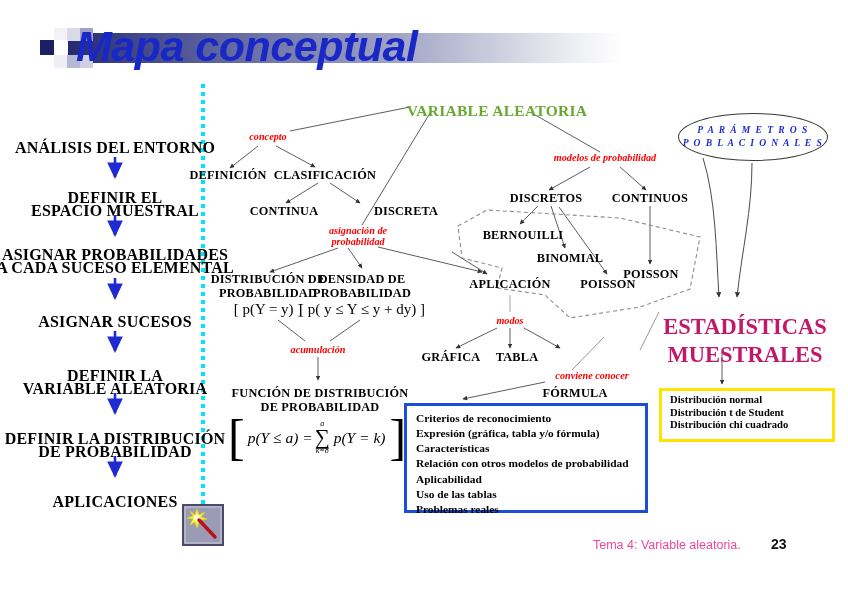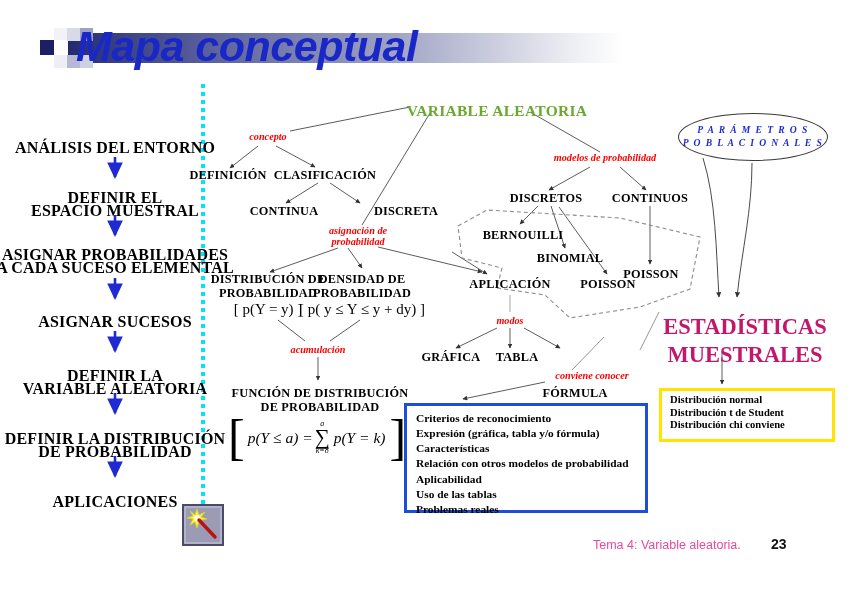--- a/index.html
+++ b/index.html
@@ -413,21 +413,21 @@
     <div class="line">Características</div>
     <div class="line">Relación con otros modelos de probabilidad</div>
     <div class="line">Aplicabilidad</div>
     <div class="line">Uso de las tablas</div>
     <div class="line">Problemas reales</div>
   </div>
 
   <div id="yellow-box">
     <div class="line">Distribución normal</div>
     <div class="line">Distribución t de Student</div>
-    <div class="line">Distribución chi conviene</div>
+    <div class="line">Distribución chi cuadrado</div>
   </div>
 
   <div id="wand">
     <svg width="38" height="38" viewBox="0 0 38 38">
       <rect x="1" y="1" width="36" height="36" fill="#9b9bb5" stroke="#c9c9dd" stroke-width="1"></rect>
       <g transform="translate(13,12)">
         <path d="M0,-9 L2,-3 L8,-6 L4,-1 L10,1 L4,2 L7,8 L2,4 L0,10 L-2,4 L-7,7 L-4,1 L-10,0 L-4,-2 L-7,-7 L-2,-3 Z" fill="#f7f14a" stroke="#e0d317" stroke-width="0.8"></path>
         <circle cx="0" cy="0" r="3" fill="#fffde0"></circle>
       </g>
       <line x1="15" y1="14" x2="31" y2="31" stroke="#b81212" stroke-width="3.4" stroke-linecap="round"></line>

